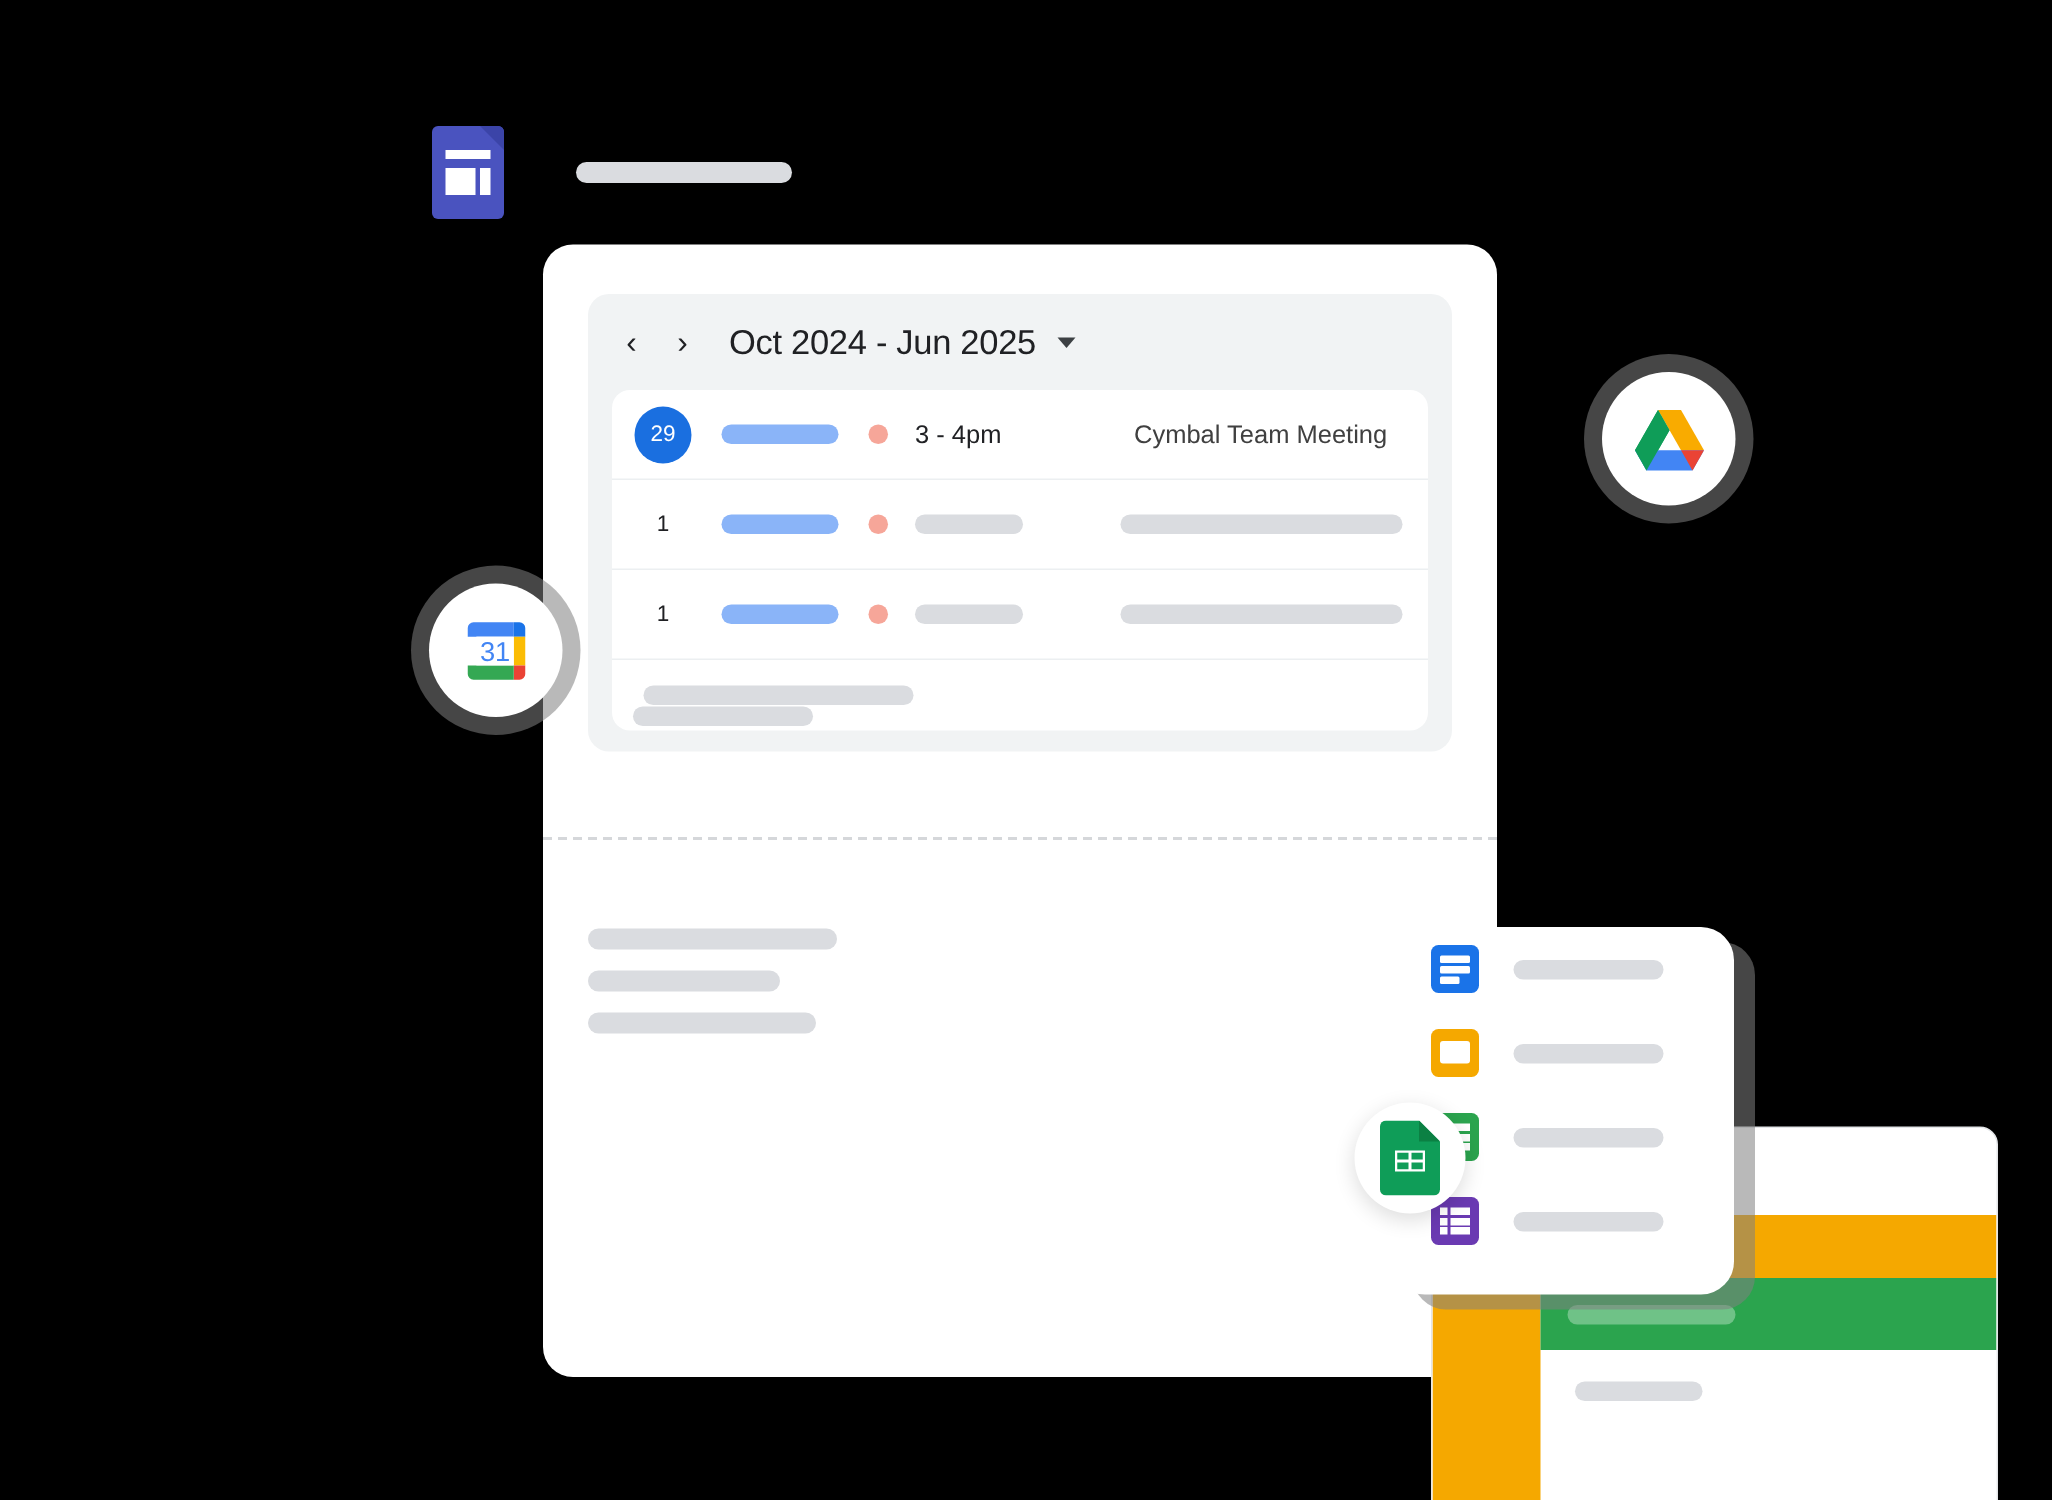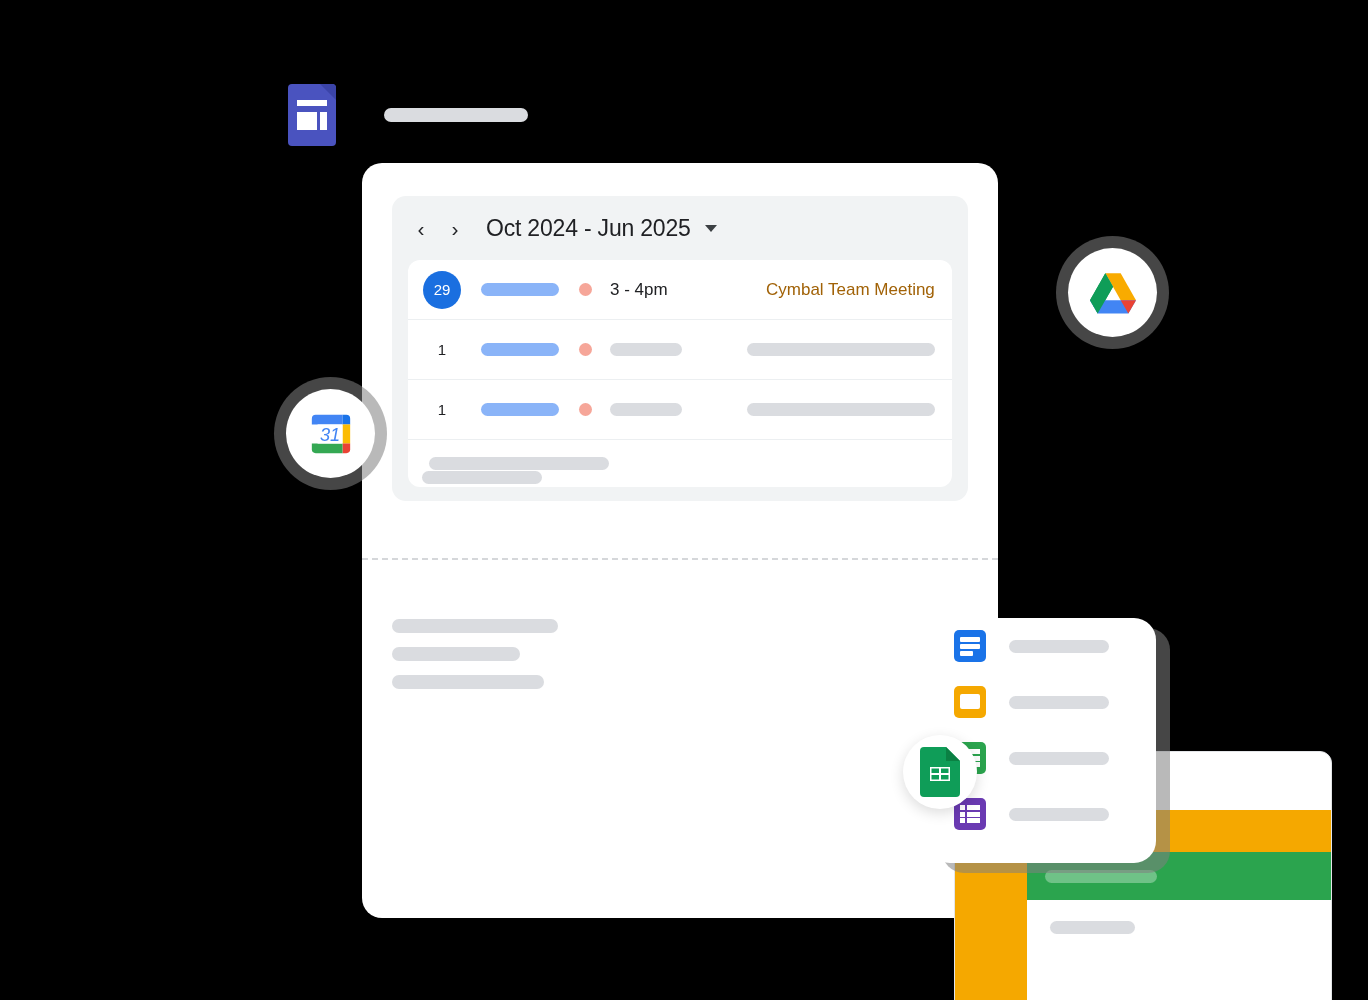--- a/index.html
+++ b/index.html
@@ -147,21 +147,21 @@
     justify-content: center;
     font-size: 15px;
     flex: 0 0 auto;
   }
   .day-badge.active { background: #1a6fe0; color: #ffffff; }
   .day-badge.plain { background: transparent; color: #202124; }
   .ev-bar { width: 78px; height: 13px; margin-left: 20px; border-radius: 100px; background: #8ab4f8; flex: 0 0 auto; }
   .ev-dot { width: 13px; height: 13px; border-radius: 50%; background: #f6a699; margin-left: 20px; flex: 0 0 auto; }
   .ev-time { margin-left: 18px; font-size: 17px; color: #202124; width: 112px; flex: 0 0 auto; }
   .ev-time-ph { margin-left: 18px; width: 72px; height: 13px; flex: 0 0 auto; }
-  .ev-title { margin-left: 44px; font-size: 17px; color: #a16207; }
+  .ev-title { margin-left: 34px; font-size: 17px; color: #404040; }
   .ev-title-ph { margin-left: 65px; width: 188px; height: 13px; flex: 0 0 auto; }
   #event-foot {
     height: 47px;
     display: flex;
     align-items: center;
     padding-left: 21px;
   }
   #event-foot .ph { width: 180px; height: 13px; }
   #cal-bottom-bar {
     position: absolute;
@@ -270,21 +270,20 @@
   }
   #drive-chip {
     left: 1068px; top: 248px;
     width: 89px; height: 89px;
     box-shadow: 0 0 0 12px rgba(128,128,128,0.55);
   }
   #calendar-chip {
     left: 286px; top: 389px;
     width: 89px; height: 89px;
     box-shadow: 0 0 0 12px rgba(128,128,128,0.55);
-    font-style: italic;
   }
   #sheets-chip {
     left: 903px; top: 735px;
     width: 74px; height: 74px;
     box-shadow: 0 4px 14px rgba(0,0,0,0.14);
   }
 
   
   #files-panel {
     position: absolute;

